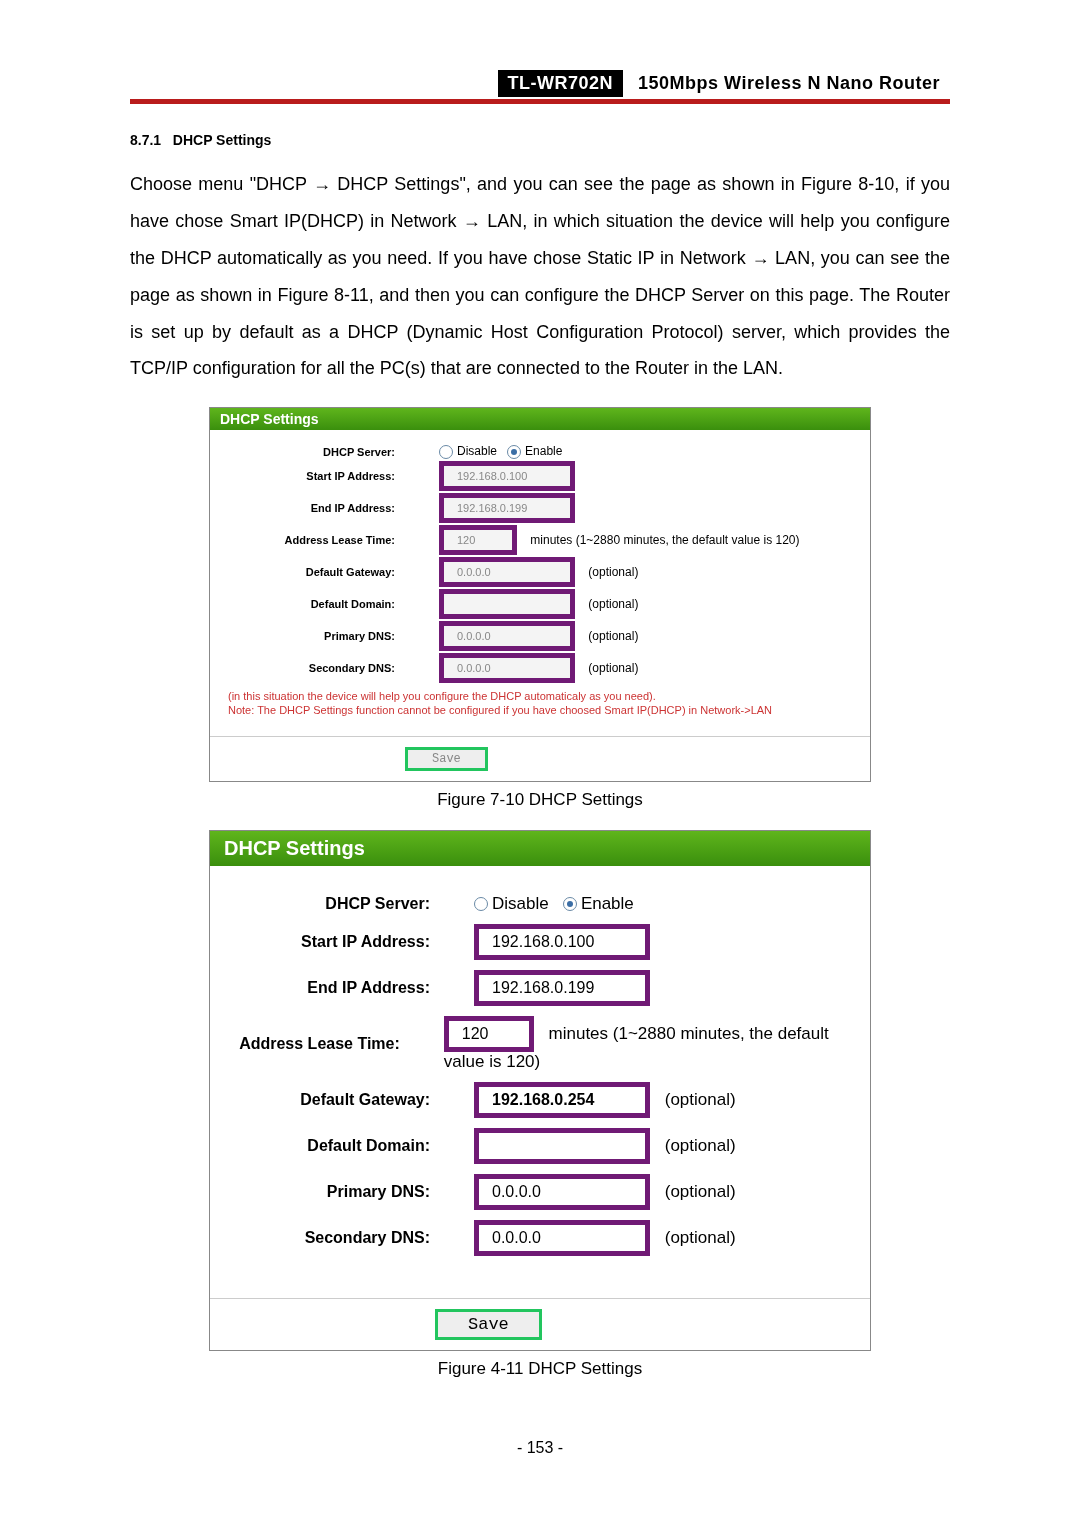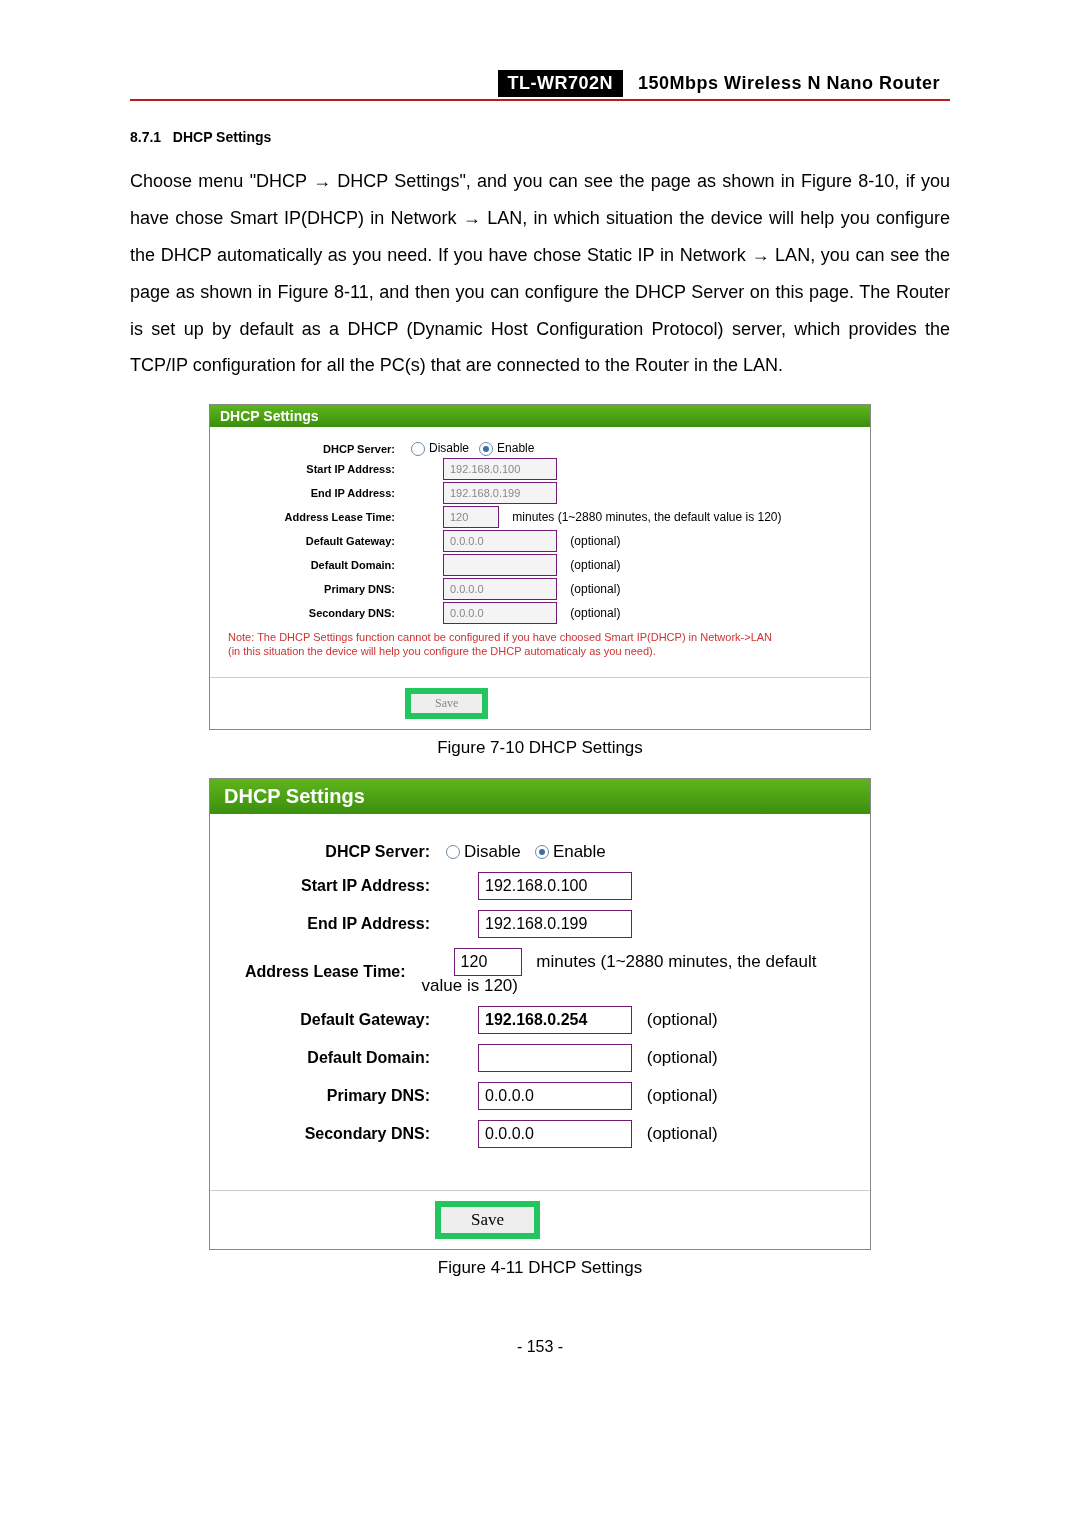--- a/index.html
+++ b/index.html
@@ -7,21 +7,21 @@
     padding: 0;
     background: #fff;
     font-family: Arial, Helvetica, sans-serif;
     color: #000;
     width: 1080px;
   }
   .page {
     padding: 70px 130px 40px 130px;
   }
   .hdr-line {
-    border-bottom: 2px solid #b91c1c;
+    border-bottom: 5px solid #b91c1c;
     padding-bottom: 2px;
     text-align: right;
     font-size: 18px;
   }
   .hdr-line .model-box {
     display: inline-block;
     background: #000;
     color: #fff;
     padding: 3px 10px;
     font-weight: bold;
@@ -56,31 +56,30 @@
     color: #fff;
     font-weight: bold;
     padding: 4px 10px;
   }
   .panel-title.small { font-size: 14px; padding: 3px 10px; }
   .panel-title.large { font-size: 20px; padding: 6px 14px; }
   .panel-body { padding: 14px 10px; }
   .panel-body.small { font-size: 12px; }
   .panel-body.large { font-size: 17px; }
 
-  .frow { display: flex; align-items: center; margin-bottom: 4px; }
+  .frow { display: flex; align-items: center; margin-bottom: 4px; gap: 28px; }
   .frow.small { margin-bottom: 2px; }
   .frow.large { margin-bottom: 10px; }
   .flabel { text-align: right; font-weight: bold; padding-right: 16px; }
   .panel-body.small .flabel { width: 175px; font-size: 11px; }
   .panel-body.large .flabel { width: 210px; font-size: 16px; }
   .fval input[type=text] {
-    border: 1px solid #701a75;
-    padding: 2px 6px;
+    border: 5px solid #701a75;
+    padding: 2px 13px;
     font-family: inherit;
-    margin-left: 32px;
   }
   .panel-body.small .fval input[type=text]{ font-size: 11px; height:16px; }
   .panel-body.large .fval input[type=text]{ font-size: 16px; height:22px; }
   .fval .hint { margin-left: 10px; }
   .disabled-input { background: #f4f4f4; color:#888; }
   .radio-circle {
     display:inline-block;
     width:12px; height:12px;
     border:1px solid #6a8aa6;
     border-radius:50%;
@@ -104,24 +103,24 @@
     padding: 4px 8px;
   }
   .panel-footer {
     border-top: 1px solid #ccc;
     text-align: left;
     padding: 10px 0 10px 200px;
   }
   .panel-footer.small { padding-left: 195px; }
   .panel-footer.large { padding-left: 225px; }
   .savebtn {
-    border:6px solid #22c55e;
+    border:3px solid #22c55e;
     background:#eee;
     padding:2px 24px;
-    font-family:Liberation Serif, serif;
+    font-family:Liberation Mono, monospace;
     text-align:right;
   }
   .panel-body.small .savebtn, .panel-footer.small .savebtn{ font-size:12px; color:#888;}
   .panel-footer.large .savebtn{ font-size:17px; padding:3px 30px;}
   .fig-caption {
     text-align: center;
     font-size: 17px;
     margin-top: 8px;
     margin-bottom: 14px;
   }
@@ -198,22 +197,22 @@
         </div>
       </div>
       <div class="frow small">
         <div class="flabel">Secondary DNS:</div>
         <div class="fval">
           <input type="text" class="disabled-input" style="width: 100px;" value="0.0.0.0">
           <span class="hint">(optional)</span>
         </div>
       </div>
       <div class="panel-note">
+        <div>(in this situation the device will help you configure the DHCP automaticaly as you need).</div>
         <div>Note: The DHCP Settings function cannot be configured if you have choosed Smart IP(DHCP) in Network-&gt;LAN</div>
-        <div>(in this situation the device will help you configure the DHCP automaticaly as you need).</div>
       </div>
     </div>
     <div class="panel-footer small">
       <button class="savebtn">Save</button>
     </div>
   </div>
   <div class="fig-caption">Figure 7-10 DHCP Settings</div>
 
   <div class="panel-wrap" style="width:660px;">
     <div class="panel-title large">DHCP Settings</div>

